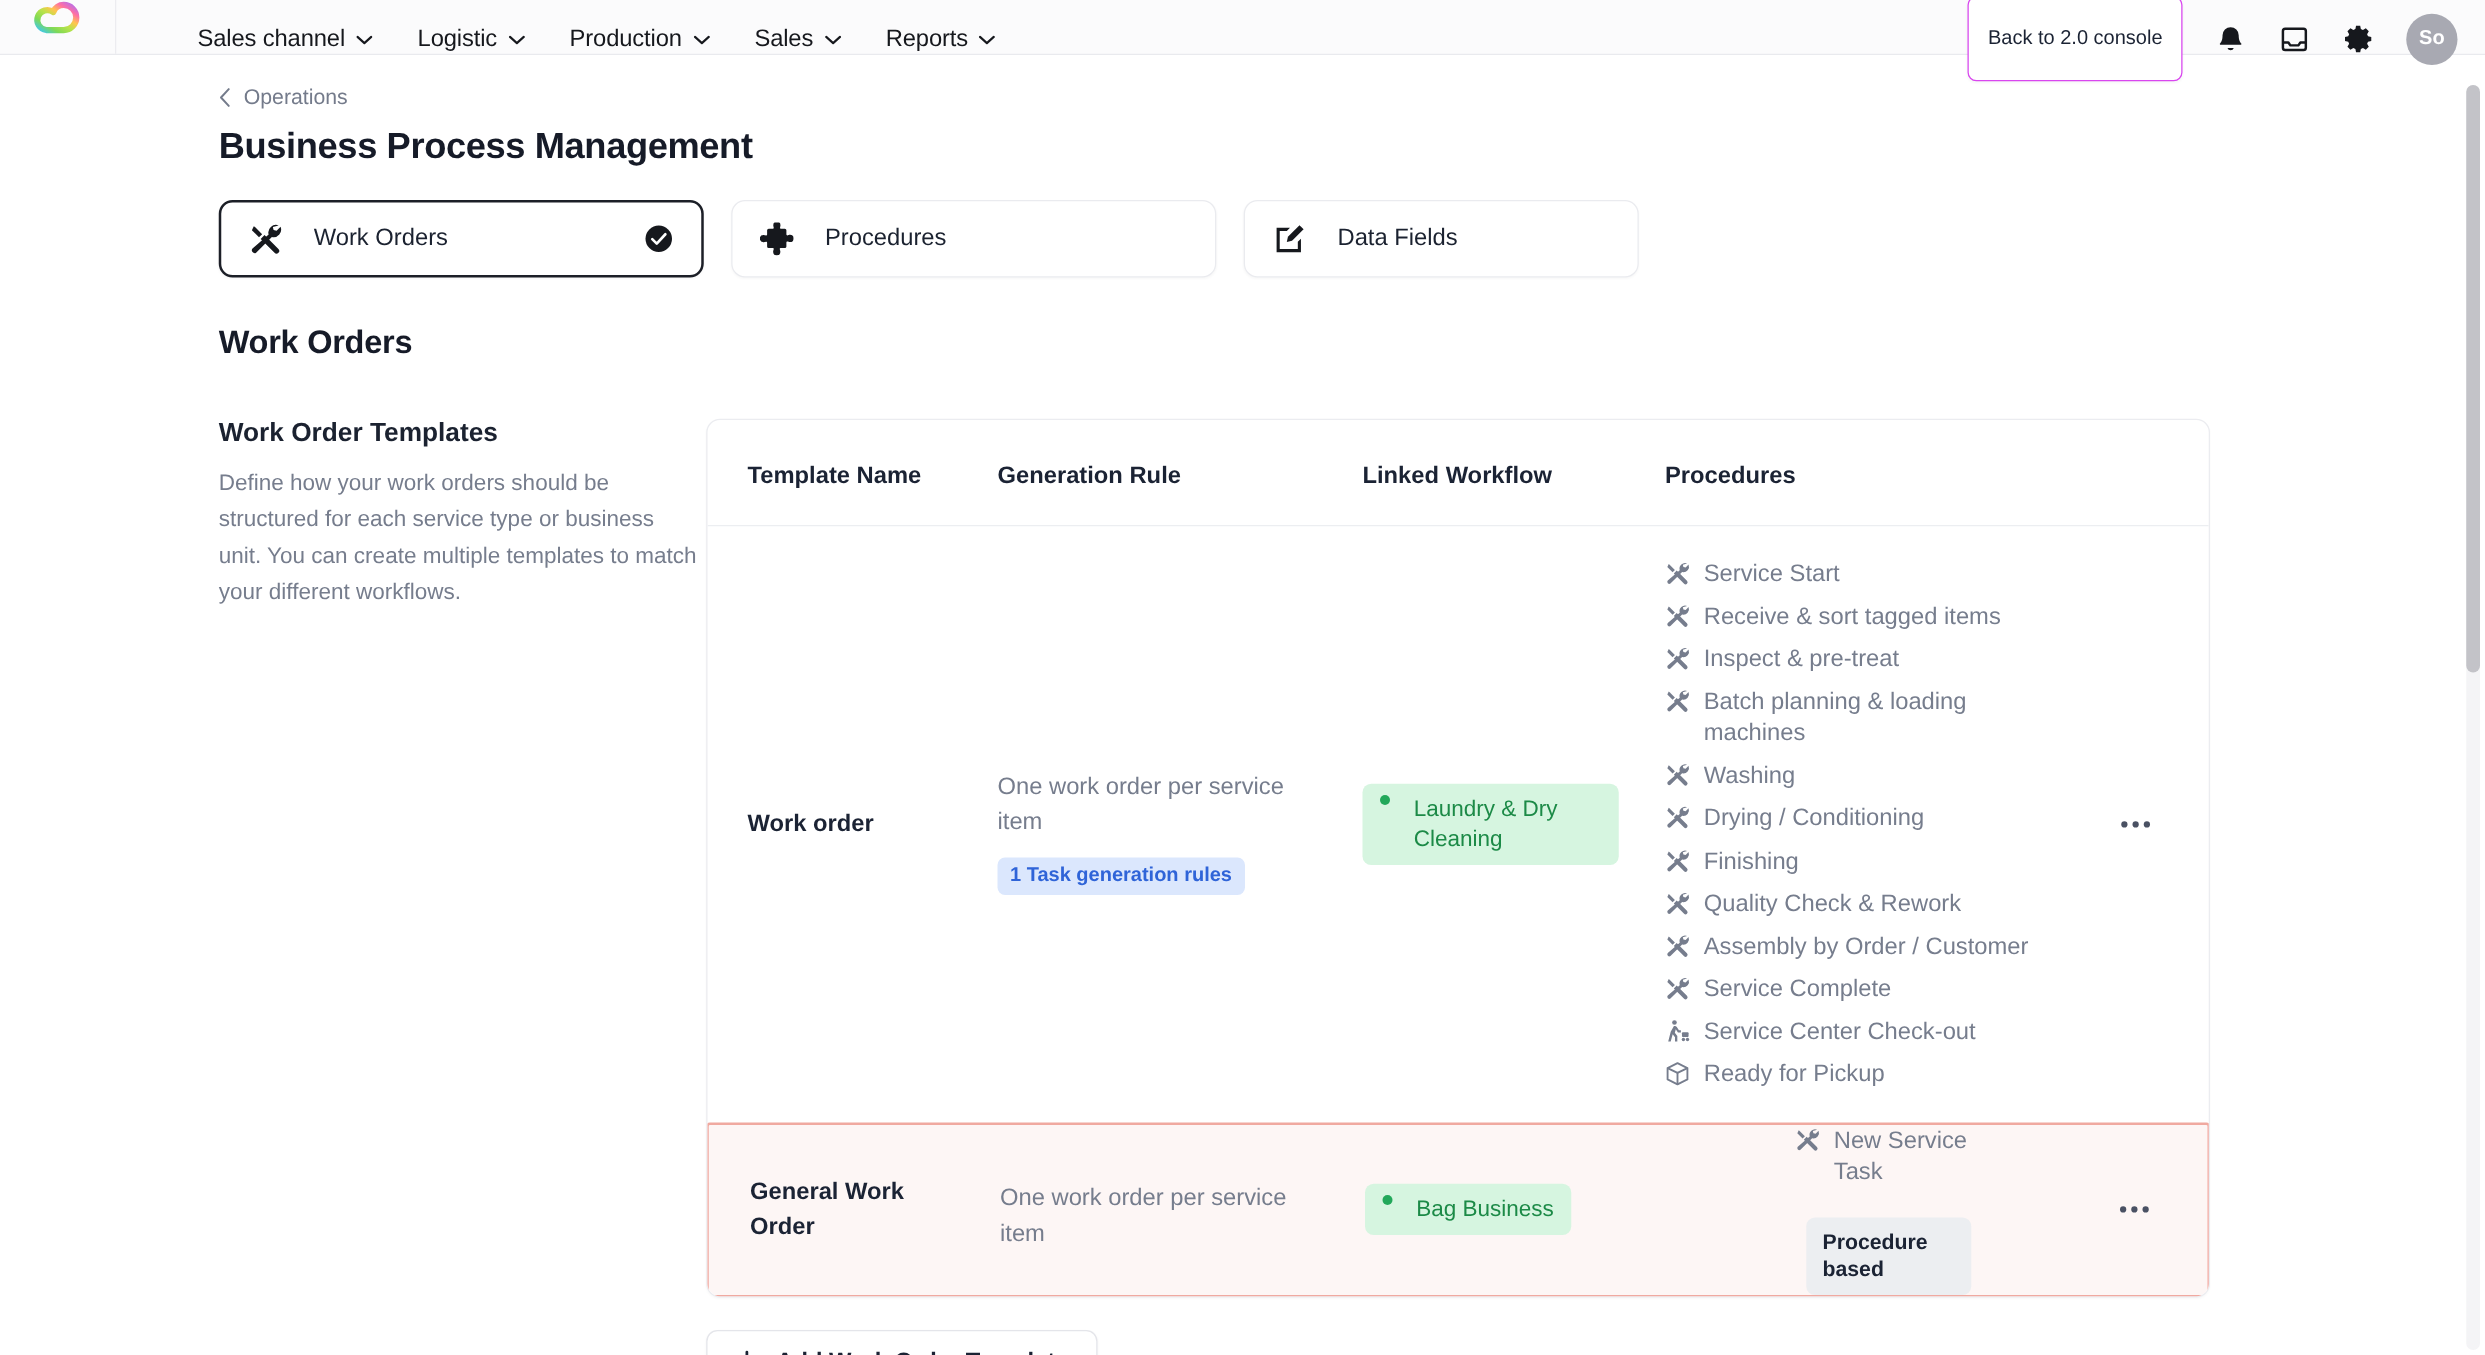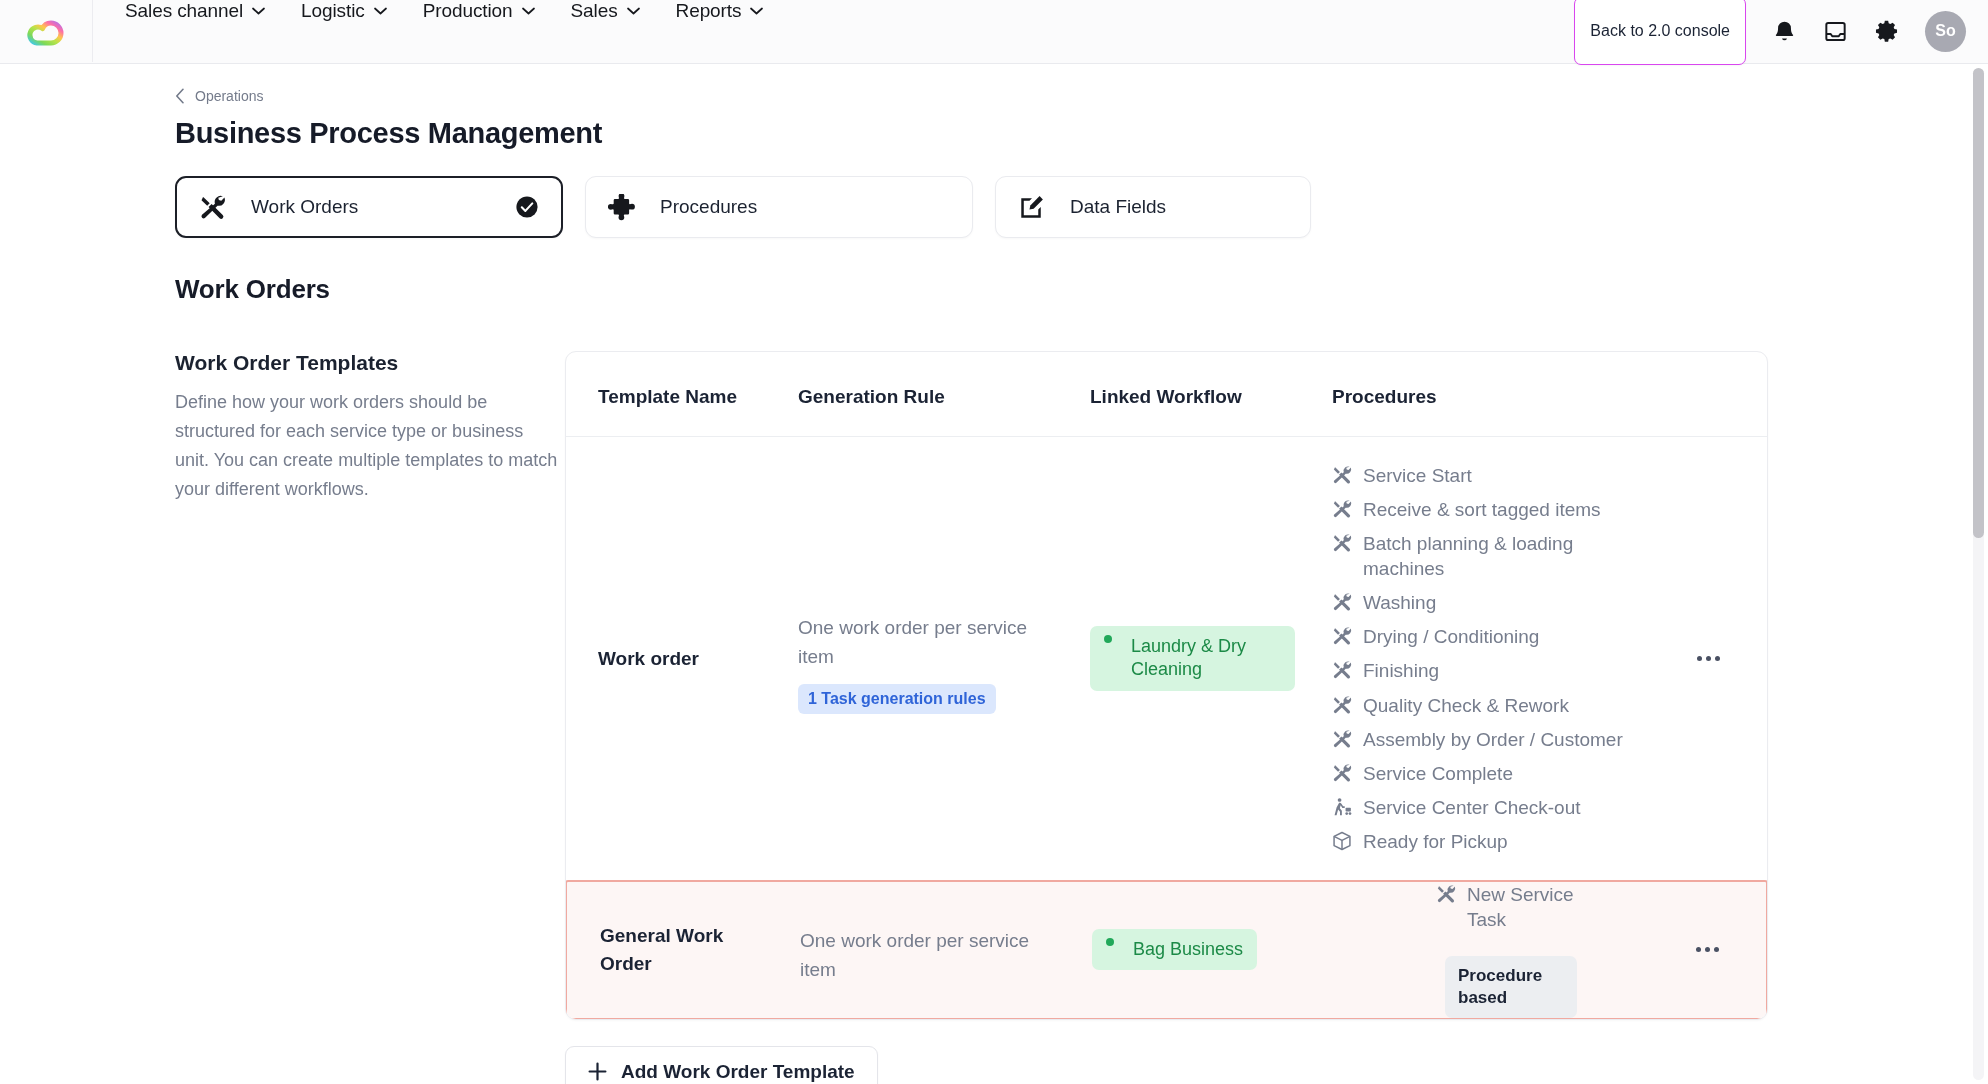--- a/index.html
+++ b/index.html
@@ -6,26 +6,27 @@
   html, body {
     width: 1988px; height: 1084px;
     background: #ffffff;
     font-family: "Liberation Sans", sans-serif;
     color: #1f2533;
     overflow: hidden;
   }
 
   
   .topbar {
-    height: 64px;
+    height: 44px;
     background: #fbfbfc;
     border-bottom: 1px solid #e9eaee;
     display: flex;
-    align-items: flex-start;
+    align-items: flex-end;
     position: relative;
+    gap: 33px;
   }
   .logo-wrap {
     width: 93px; height: 62px;
     display: flex; align-items: center; justify-content: center;
     border-right: 1px solid #ececf0;
   }
   .logo-cloud { width: 42px; height: 34px; display:block; }
 
   .nav-items { display: flex; align-items: center; margin-left: 32px; gap: 36px; }
   .nav-item {
@@ -55,21 +56,21 @@
   }
 
   
   .page { position: relative; padding: 0 0 0 175px; }
 
   .breadcrumb {
     display: flex; align-items: center; gap: 10px;
     margin-top: 24px; cursor: pointer;
   }
   .breadcrumb .bk { width: 10px; height: 16px; display:block; }
-  .breadcrumb span { font-size: 14px; color: #747b8b; }
+  .breadcrumb span { font-size: 17px; color: #747b8b; }
 
   .page-title {
     font-size: 29px; font-weight: 700; color: #161b28;
     margin-top: 13px; letter-spacing: -0.3px;
   }
 
   
   .tabs { display: flex; gap: 22px; margin-top: 26px; }
   .tab {
     background: #fff; border: 1px solid #eaebef;
@@ -367,20 +368,28 @@
 
             <div class="proc-item">
               <svg class="proc-ico" viewBox="0 0 28 28">
                   <path d="M4.2 3.2 L2.6 6.4 l5.9 5.9 2.6-2.6 -5.9-5.9Z" fill="#767d8d"></path>
                   <path d="M9.9 13.6 L21.4 25.1 a2.2 2.2 0 0 0 3.2-3.2 L13.1 10.4Z" fill="#767d8d"></path>
                   <path d="M24.8 2.4 a6.3 6.3 0 0 0-8.3 7.6 L3.1 21.6a2.3 2.3 0 0 0 3 3.4 L19.2 12.1 a6.3 6.3 0 0 0 7.2-8.5 l-3.3 3.3-2.5-.6-.6-2.5Z" fill="#767d8d"></path>
                 </svg>
               <span>Receive &amp; sort tagged items</span>
             </div>
 
+            <div class="proc-item">
+              <svg class="proc-ico" viewBox="0 0 28 28">
+                  <path d="M4.2 3.2 L2.6 6.4 l5.9 5.9 2.6-2.6 -5.9-5.9Z" fill="#767d8d"></path>
+                  <path d="M9.9 13.6 L21.4 25.1 a2.2 2.2 0 0 0 3.2-3.2 L13.1 10.4Z" fill="#767d8d"></path>
+                  <path d="M24.8 2.4 a6.3 6.3 0 0 0-8.3 7.6 L3.1 21.6a2.3 2.3 0 0 0 3 3.4 L19.2 12.1 a6.3 6.3 0 0 0 7.2-8.5 l-3.3 3.3-2.5-.6-.6-2.5Z" fill="#767d8d"></path>
+                </svg>
+              <span>Inspect &amp; pre-treat</span>
+            </div>
 
             <div class="proc-item">
               <svg class="proc-ico" viewBox="0 0 28 28">
                   <path d="M4.2 3.2 L2.6 6.4 l5.9 5.9 2.6-2.6 -5.9-5.9Z" fill="#767d8d"></path>
                   <path d="M9.9 13.6 L21.4 25.1 a2.2 2.2 0 0 0 3.2-3.2 L13.1 10.4Z" fill="#767d8d"></path>
                   <path d="M24.8 2.4 a6.3 6.3 0 0 0-8.3 7.6 L3.1 21.6a2.3 2.3 0 0 0 3 3.4 L19.2 12.1 a6.3 6.3 0 0 0 7.2-8.5 l-3.3 3.3-2.5-.6-.6-2.5Z" fill="#767d8d"></path>
                 </svg>
               <span style="max-width:215px;display:inline-block">Batch planning &amp; loading machines</span>
             </div>
 

